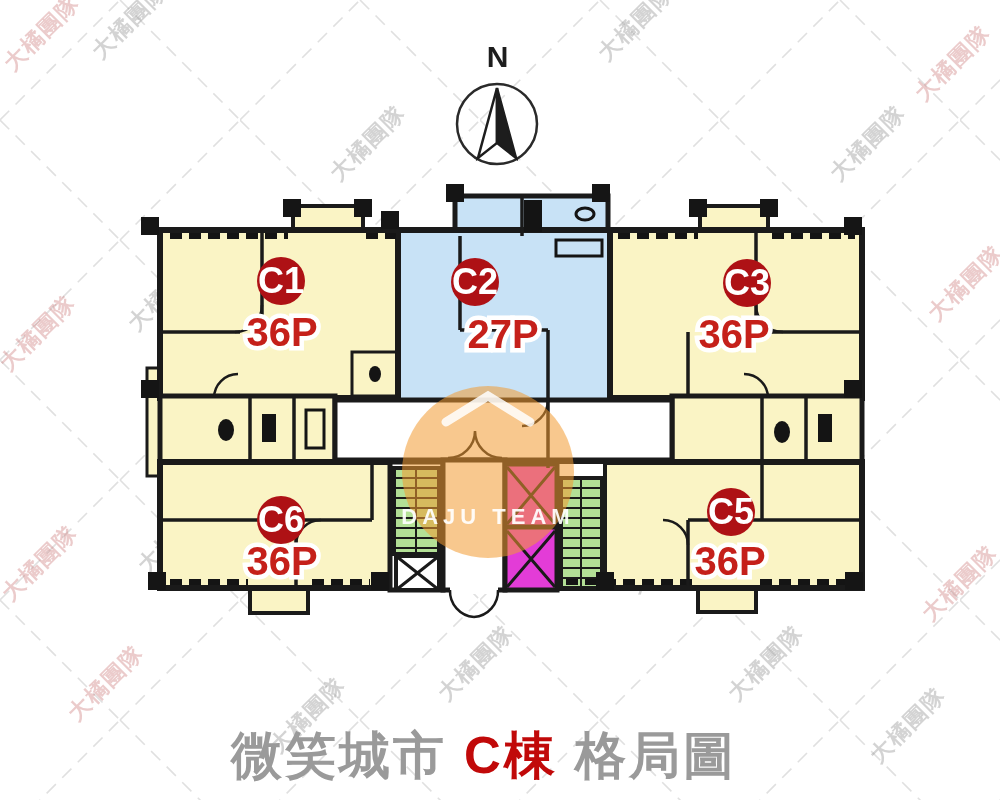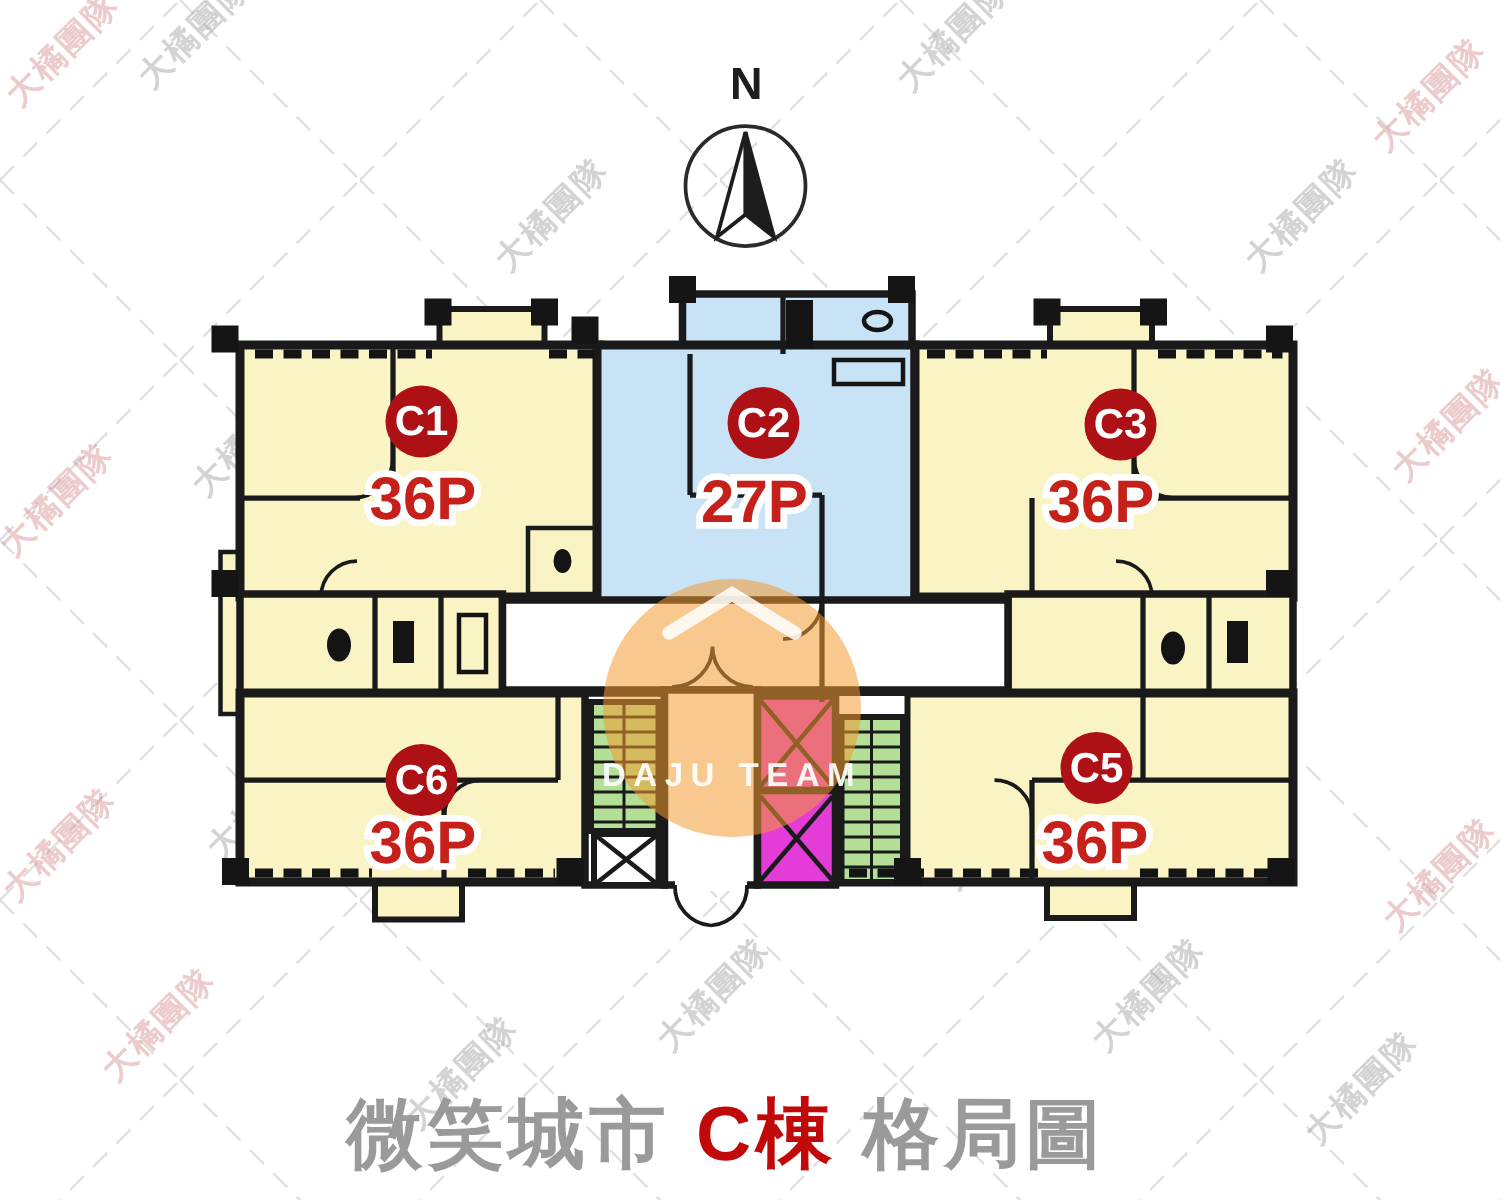--- a/index.html
+++ b/index.html
@@ -20,21 +20,21 @@
       font-family:"Liberation Sans","DejaVu Sans",sans-serif;}
   
   .logo{position:absolute;left:402px;top:386px;width:172px;height:172px;border-radius:50%;
         background:rgba(243,155,49,.55);text-align:center;}
   .logo-chars{position:absolute;left:0;top:36px;width:172px;font-size:64px;font-weight:bold;
         color:rgba(255,255,255,.88);letter-spacing:4px;}
   .logo-sub{position:absolute;left:-20px;top:118px;width:212px;font-size:22px;font-weight:bold;
         color:rgba(255,255,255,.92);letter-spacing:5px;}
   
   .badge{position:absolute;width:48px;height:48px;border-radius:50%;background:#AE1115;
-         color:#fff;font-size:28px;font-weight:bold;display:flex;align-items:center;
+         color:#fff;font-size:36px;font-weight:bold;display:flex;align-items:center;
          justify-content:center;}
   
   .title{position:absolute;left:0;top:722px;width:968px;text-align:center;font-size:51px;
          font-weight:bold;letter-spacing:3px;color:#9A9A9A;}
   .title .bldg{color:#C10909;}
 </style>
 </head>
 <body>
 
 <div class="canvas">
@@ -189,21 +189,21 @@
   </svg>
 
   <div class="logo">
     <svg width="172" height="40" style="position:absolute;left:0;top:2px;">
       <polyline points="44,34 86,8 128,34" fill="none" stroke="rgba(255,255,255,.85)" stroke-width="9" stroke-linecap="round"></polyline>
     </svg>
     <div class="logo-sub">DAJU TEAM</div>
   </div>
 
   <div class="badge" style="left:257px;top:257px">C1</div>
-  <div class="badge" style="left:485px;top:258px">C2</div>
+  <div class="badge" style="left:451px;top:258px">C2</div>
   <div class="badge" style="left:723px;top:259px">C3</div>
   <div class="badge" style="left:257px;top:496px">C6</div>
   <div class="badge" style="left:707px;top:488px">C5</div>
 
   <div class="title">
     <span>微笑城市</span>
     <span class="bldg">C棟</span>
     <span>格局圖</span>
   </div>
 

